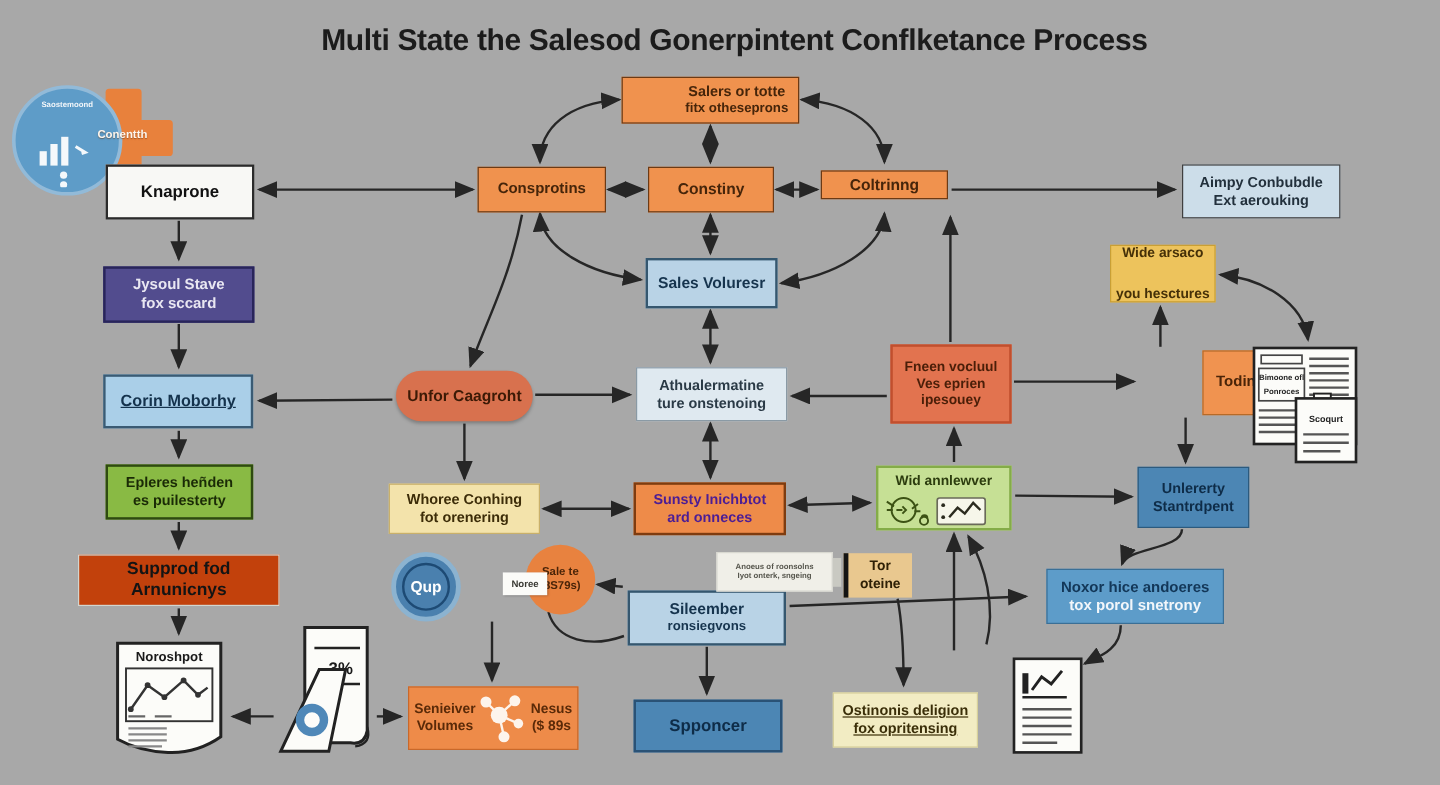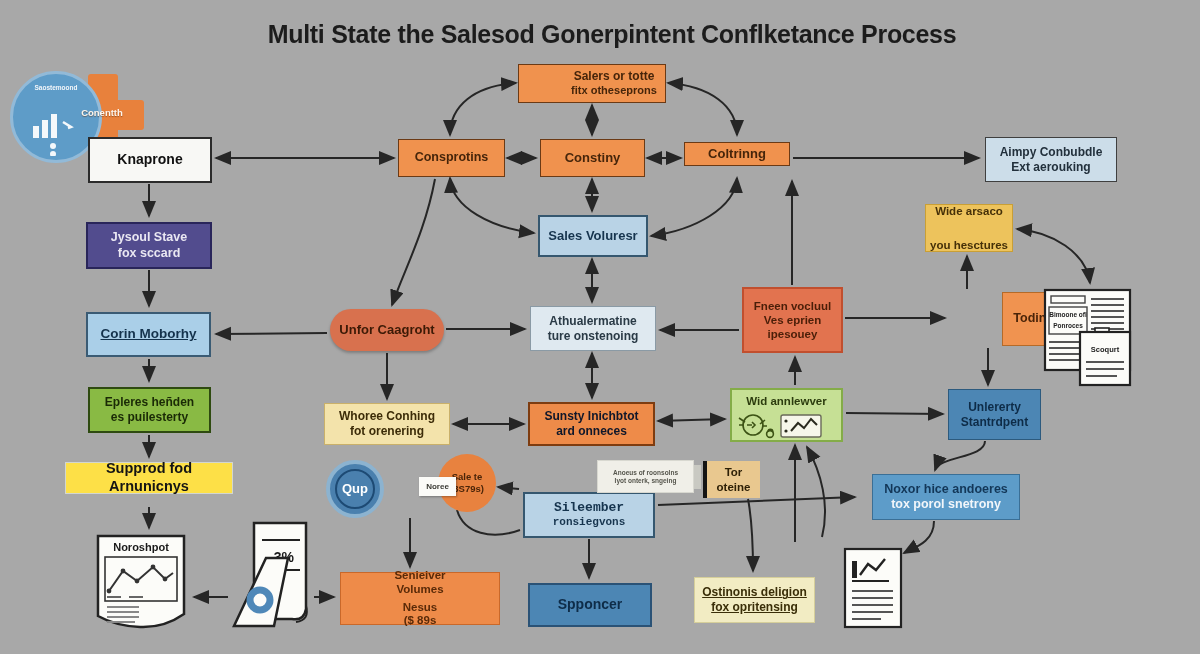--- a/index.html
+++ b/index.html
@@ -11,34 +11,34 @@
   .node{position:absolute;z-index:3;box-sizing:border-box;display:flex;flex-direction:column;
         align-items:center;justify-content:center;text-align:center;font-weight:bold;line-height:1.22;}
   .icon-wrap{position:absolute;z-index:3;}
   .sub{font-size:92%;}
 
   
   #n-knaprone{left:88px;top:137px;width:124px;height:46px;background:#f8f8f5;border:2px solid #2b2b2b;font-size:14px;color:#111;}
   #n-jysoul{left:86px;top:222px;width:126px;height:47px;background:#524c8e;border:2px solid #29255a;color:#e9e7f2;font-size:12.5px;}
   #n-corin{left:86px;top:312px;width:125px;height:45px;background:#aacfe8;border:2px solid #3a5b74;color:#14324c;font-size:13.5px;text-decoration:underline;}
   #n-epleres{left:88px;top:387px;width:123px;height:46px;background:#89ba44;border:2px solid #2e4a10;color:#1a2a06;font-size:12px;}
-  #n-supprod{left:65px;top:462px;width:168px;height:32px;background:#fde047;border:1px solid #d2d6d0;color:#141414;font-size:14.5px;}
+  #n-supprod{left:65px;top:462px;width:168px;height:43px;background:#c2410c;border:1px solid #d2d6d0;color:#141414;font-size:14.5px;}
 
   
   #n-salers{left:518px;top:64px;width:148px;height:39px;background:#f0924e;border:1.5px solid #6b3a15;color:#46250a;font-size:12px;padding-left:44px;}
   #n-consprotins{left:398px;top:139px;width:107px;height:38px;background:#f0924e;border:1.5px solid #6b3a15;color:#46250a;font-size:12.5px;}
   #n-constiny{left:540px;top:139px;width:105px;height:38px;background:#f0924e;border:1.5px solid #6b3a15;color:#46250a;font-size:13px;}
   #n-coltrinng{left:684px;top:142px;width:106px;height:24px;background:#f0924e;border:1.5px solid #6b3a15;color:#46250a;font-size:13px;}
   #n-aimpy{left:985px;top:137px;width:132px;height:45px;background:#ccdde9;border:1.5px solid #3f3f3f;color:#22303c;font-size:12px;}
 
   
   #n-sales{left:538px;top:215px;width:110px;height:42px;background:#b9d3e6;border:2px solid #35576f;color:#16344e;font-size:13px;}
   #n-athual{left:530px;top:306px;width:126px;height:45px;background:#dfe9f0;border:1.5px solid #8a9aa5;color:#2a3a46;font-size:12px;}
-  #n-sunsty{left:528px;top:402px;width:127px;height:44px;background:#ee8b49;border:2px solid #7e3c10;color:#0f172a;font-size:12px;}
-  #n-sileember{left:523px;top:492px;width:132px;height:46px;background:#b9d3e6;border:2px solid #35576f;color:#16344e;font-size:13px;font-family:Liberation Mono, monospace;}
+  #n-sunsty{left:528px;top:402px;width:127px;height:44px;background:#ee8b49;border:2px solid #7e3c10;color:#4c1d95;font-size:12px;}
+  #n-sileember{left:523px;top:492px;width:132px;height:46px;background:#b9d3e6;border:2px solid #35576f;color:#16344e;font-size:13px;}
   #n-sileember .sub{font-size:11px;}
   #n-spponcer{left:528px;top:583px;width:124px;height:44px;background:#4c86b4;border:2px solid #2a5276;color:#0e2c48;font-size:14px;}
 
   
   #n-unfor{left:330px;top:309px;width:114px;height:42px;background:#d8714e;border-radius:21px;color:#3c1a06;font-size:13px;box-shadow:0 2px 3px rgba(0,0,0,.25);}
   #n-whoree{left:324px;top:403px;width:126px;height:42px;background:#f3e3ab;border:1px solid #c9b06a;color:#3c2c08;font-size:12px;}
 
   
   .circle{border-radius:50%;}
   #n-ad{left:360px;top:459px;width:61px;height:61px;background:#d2613c;color:#fff;font-size:14px;padding-left:20px;z-index:2;}
@@ -56,21 +56,21 @@
   #n-fneen{left:742px;top:287px;width:101px;height:66px;background:#e2734f;border:2px solid #c14f2e;color:#4a1e08;font-size:11.5px;}
   #n-widann{left:730px;top:388px;width:113px;height:54px;background:#c6e095;border:2px solid #84ac48;color:#2c3c0e;font-size:11.5px;justify-content:space-between;padding-top:4px;}
   #n-widearsaco{left:925px;top:204px;width:88px;height:48px;background:#edc35c;border:1px solid #c99f35;color:#453008;font-size:11.5px;gap:20px;}
   #n-todinand{left:1002px;top:292px;width:78px;height:54px;background:#f09350;border:1px solid #b56a28;color:#4a2408;font-size:12.5px;}
   #n-unlererty{left:948px;top:389px;width:93px;height:51px;background:#4c86b4;border:1px solid #2c5a7e;color:#0e2c48;font-size:12px;}
   #n-noxor{left:860px;top:474px;width:148px;height:46px;background:#5d9cc9;border:1px solid #3a6f96;font-size:12.5px;margin-left:12px;}
   #n-noxor .l1{color:#133758;}
   #n-noxor .l2{color:#f2f6fa;}
 
   
-  #n-senieiver{left:340px;top:572px;width:160px;height:53px;background:#ee8b49;border:1px solid #c9682a;color:#5a2a08;font-size:11.5px;flex-direction:column;gap:2px;}
+  #n-senieiver{left:340px;top:572px;width:142px;height:53px;background:#ee8b49;border:1px solid #c9682a;color:#5a2a08;font-size:11.5px;flex-direction:row;gap:2px;}
   #n-senieiver .col{display:flex;flex-direction:column;line-height:1.2;}
   #n-ostinonis{left:694px;top:577px;width:121px;height:46px;background:#f2ecc3;border:1px solid #d6cf9a;color:#3a2e08;font-size:12px;text-decoration:underline;}
 
   
   #logo-circle{left:10px;top:71px;width:86px;height:86px;border-radius:50%;background:#5e9cc8;
     border:3px solid #92bad8;z-index:2;position:absolute;}
   #logo-badge-text{position:absolute;left:0;top:10px;width:100%;text-align:center;color:#f2f6fa;font-size:6.5px;font-weight:bold;}
   #logo-cross .bar-h{position:absolute;left:62px;top:100px;width:82px;height:30px;background:#e8813c;border-radius:3px;}
   #logo-cross .bar-v{position:absolute;left:88px;top:74px;width:30px;height:82px;background:#e8813c;border-radius:3px;}
   #logo-cross .cross-label{position:absolute;left:60px;top:107px;width:84px;text-align:center;color:#fdf6ee;

